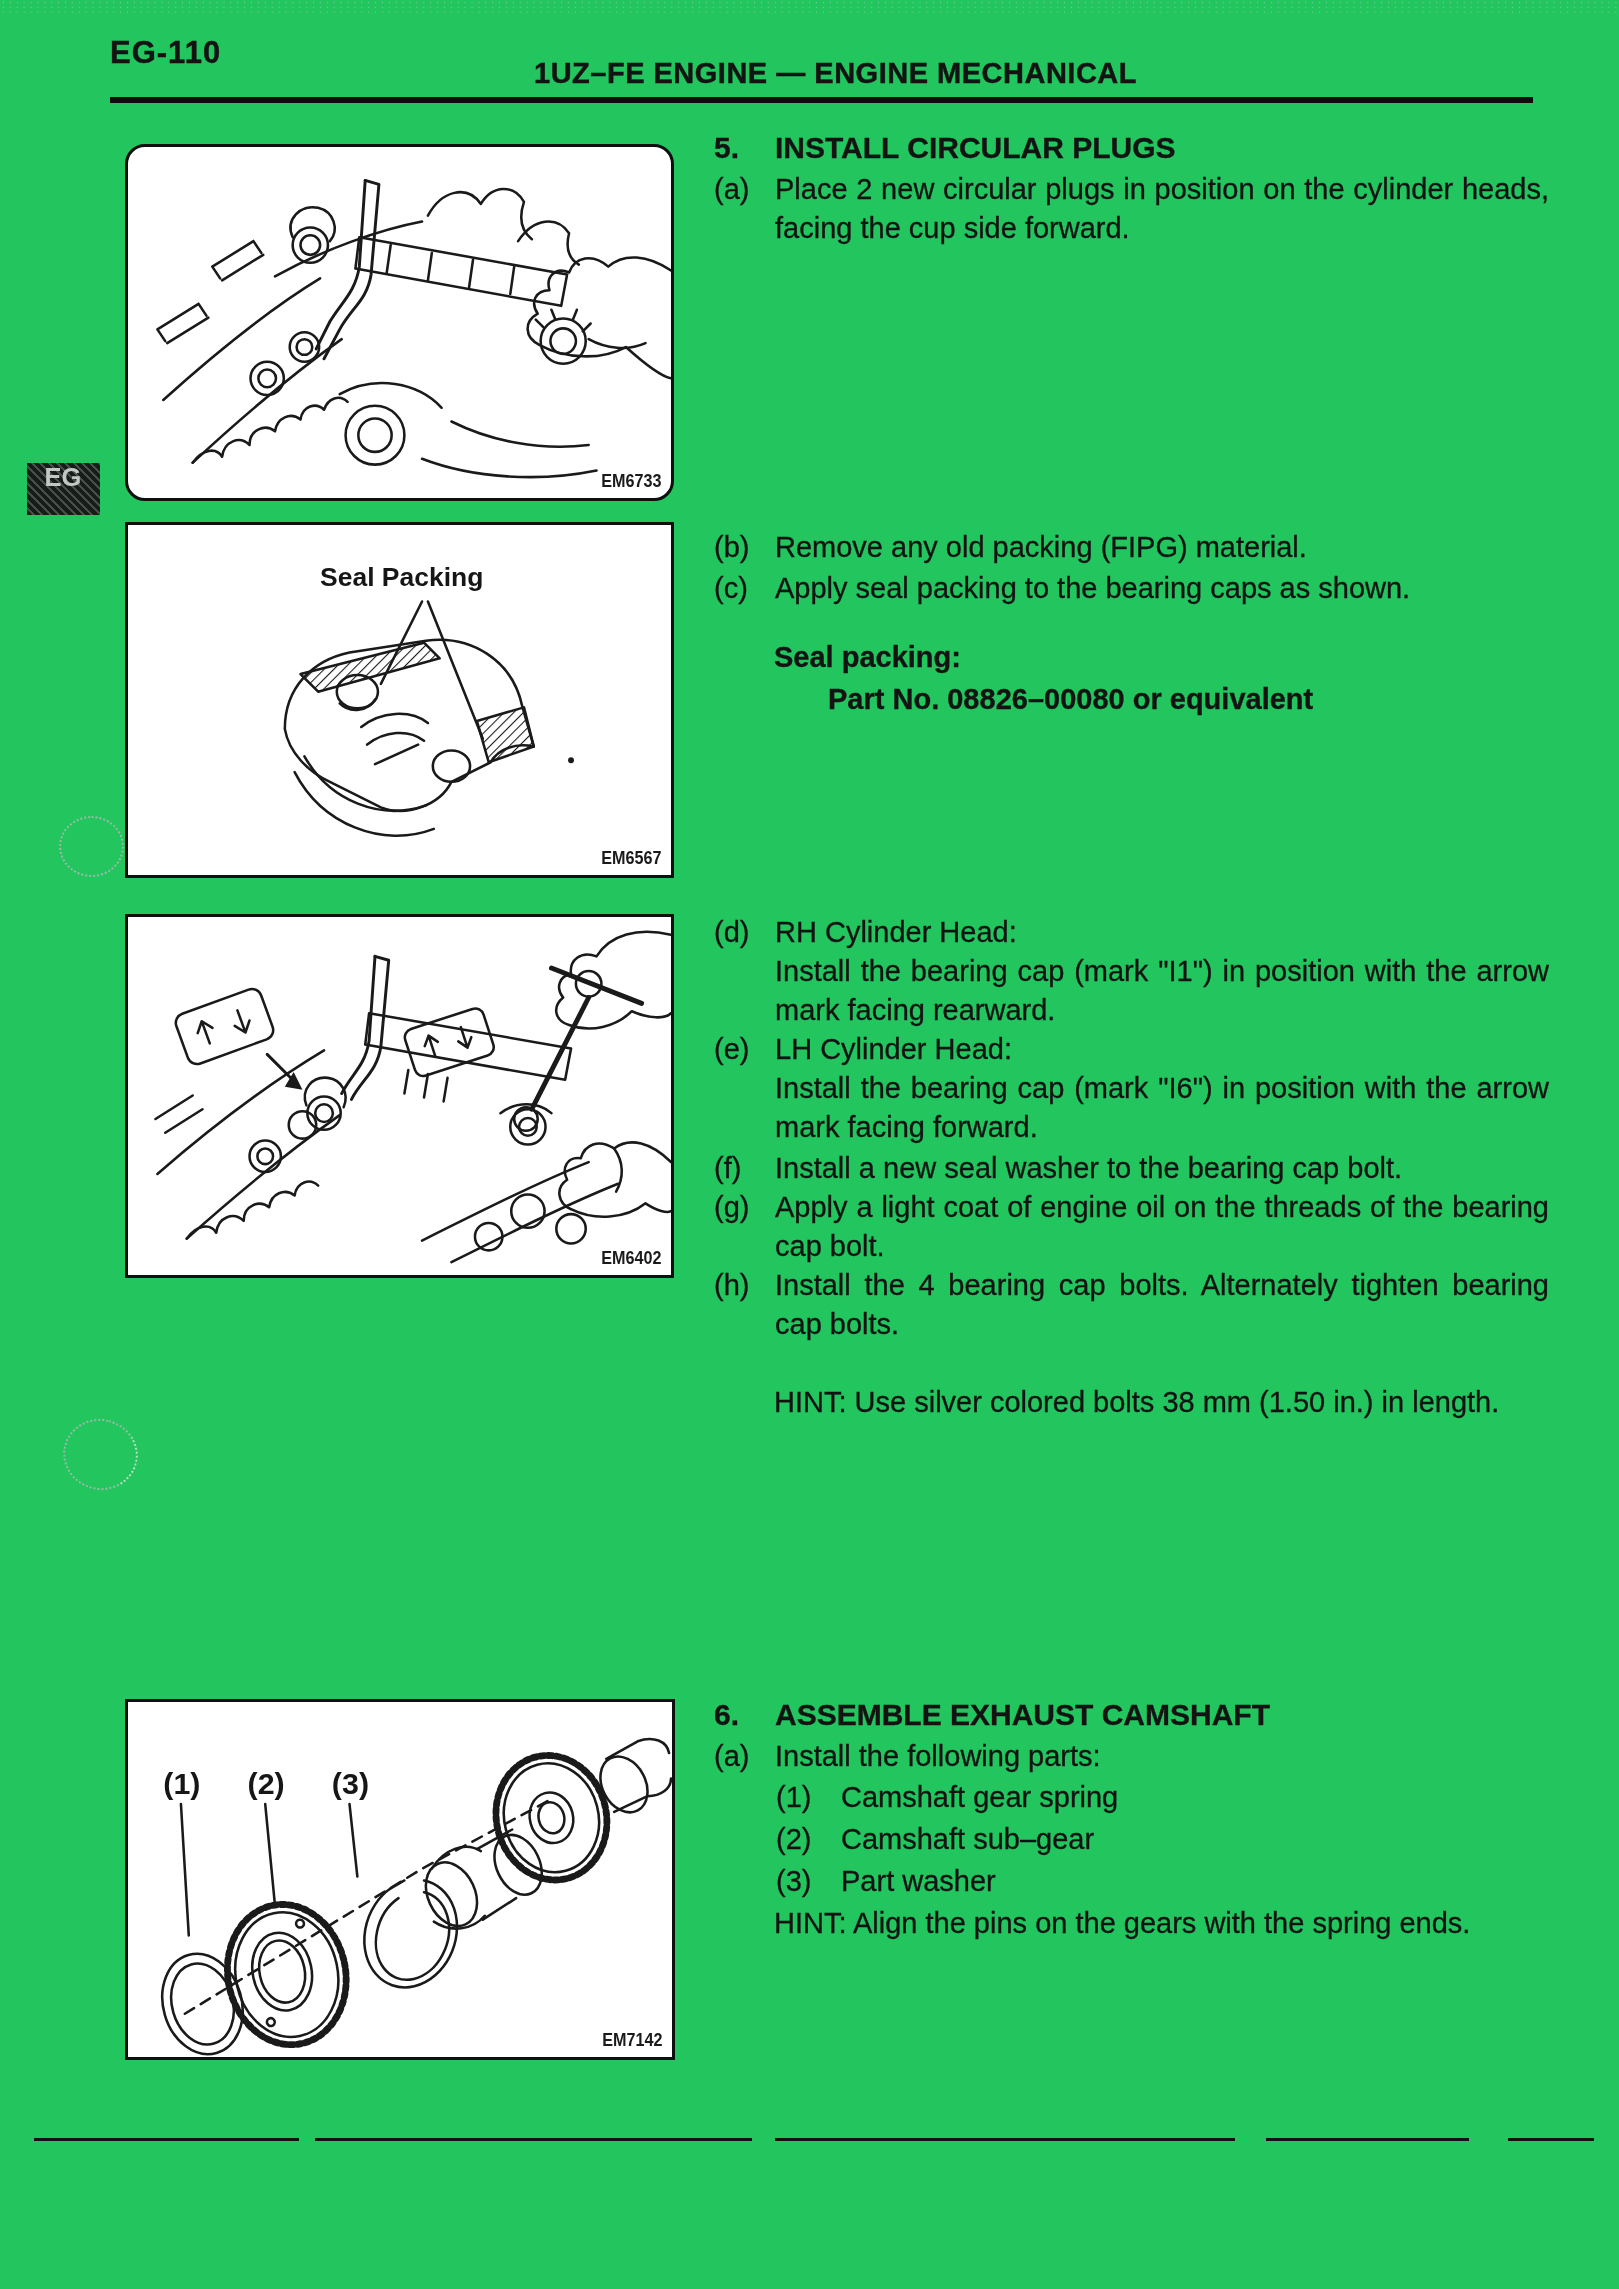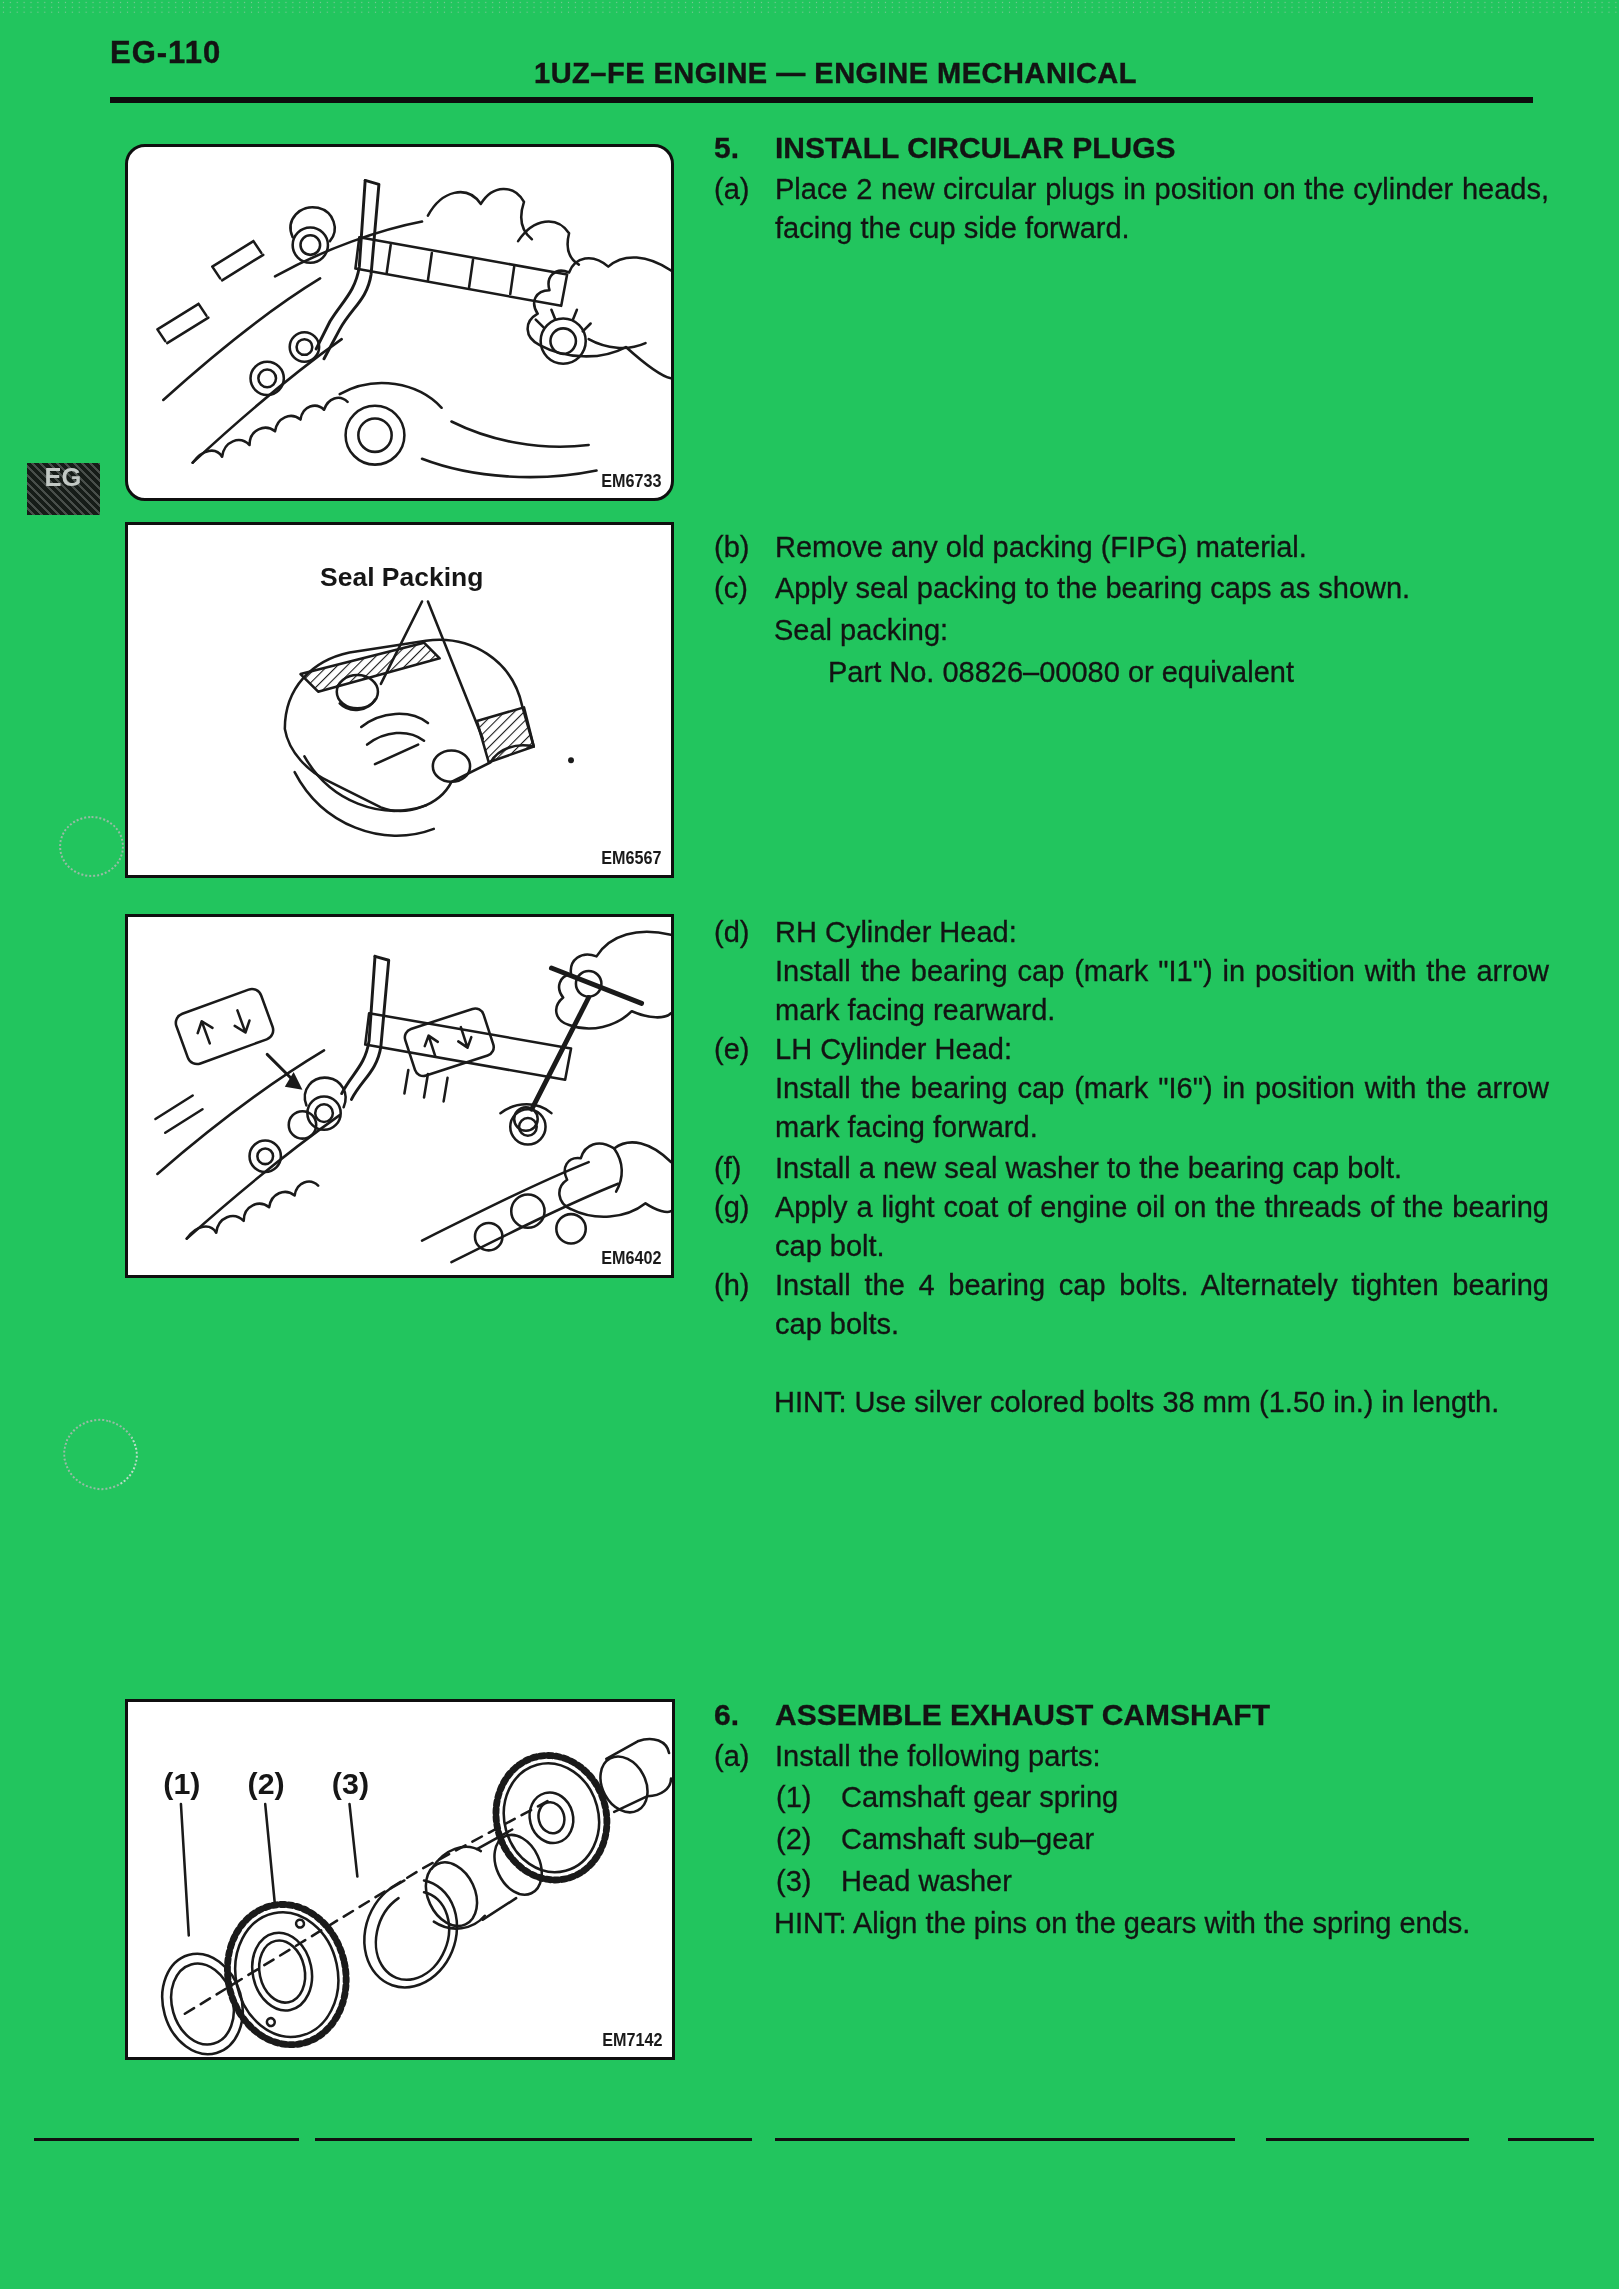--- a/index.html
+++ b/index.html
@@ -71,21 +71,21 @@
     -webkit-text-stroke:0.3px #131313;
   }
   .row .lbl{flex:none;width:61px;}
   .row .txt{flex:1;text-align:justify;}
   .row .txt .para{text-align:justify;}
   .heading{font-weight:bold;white-space:nowrap;font-size:30px;}
   .sub{
     position:absolute;font-size:29px;line-height:39px;
     -webkit-text-stroke:0.3px #131313;white-space:nowrap;
   }
-  .bold{font-weight:normal;}
+  .bold{font-weight:bold;margin-top:27px;}
   .nowrap{white-space:nowrap;}
   .partrow{
     position:absolute;left:776px;width:772px;
     display:flex;font-size:29px;line-height:39px;
     -webkit-text-stroke:0.3px #131313;
   }
   .partrow .plbl{flex:none;width:65px;}
 </style>
 </head>
 <body>
@@ -337,20 +337,20 @@
     <span>Camshaft gear spring</span>
   </div>
 
   <div class="partrow" style="top:1820px">
     <span class="plbl">(2)</span>
     <span>Camshaft sub–gear</span>
   </div>
 
   <div class="partrow" style="top:1862px">
     <span class="plbl">(3)</span>
-    <span>Head washer</span>
+    <span>Part washer</span>
   </div>
 
   <div class="sub" style="left:774px;top:1904px">HINT: Align the pins on the gears with the spring ends.</div>
 
   <div class="bottom-rule"></div>
 </div>
 
 
 </body></html>

